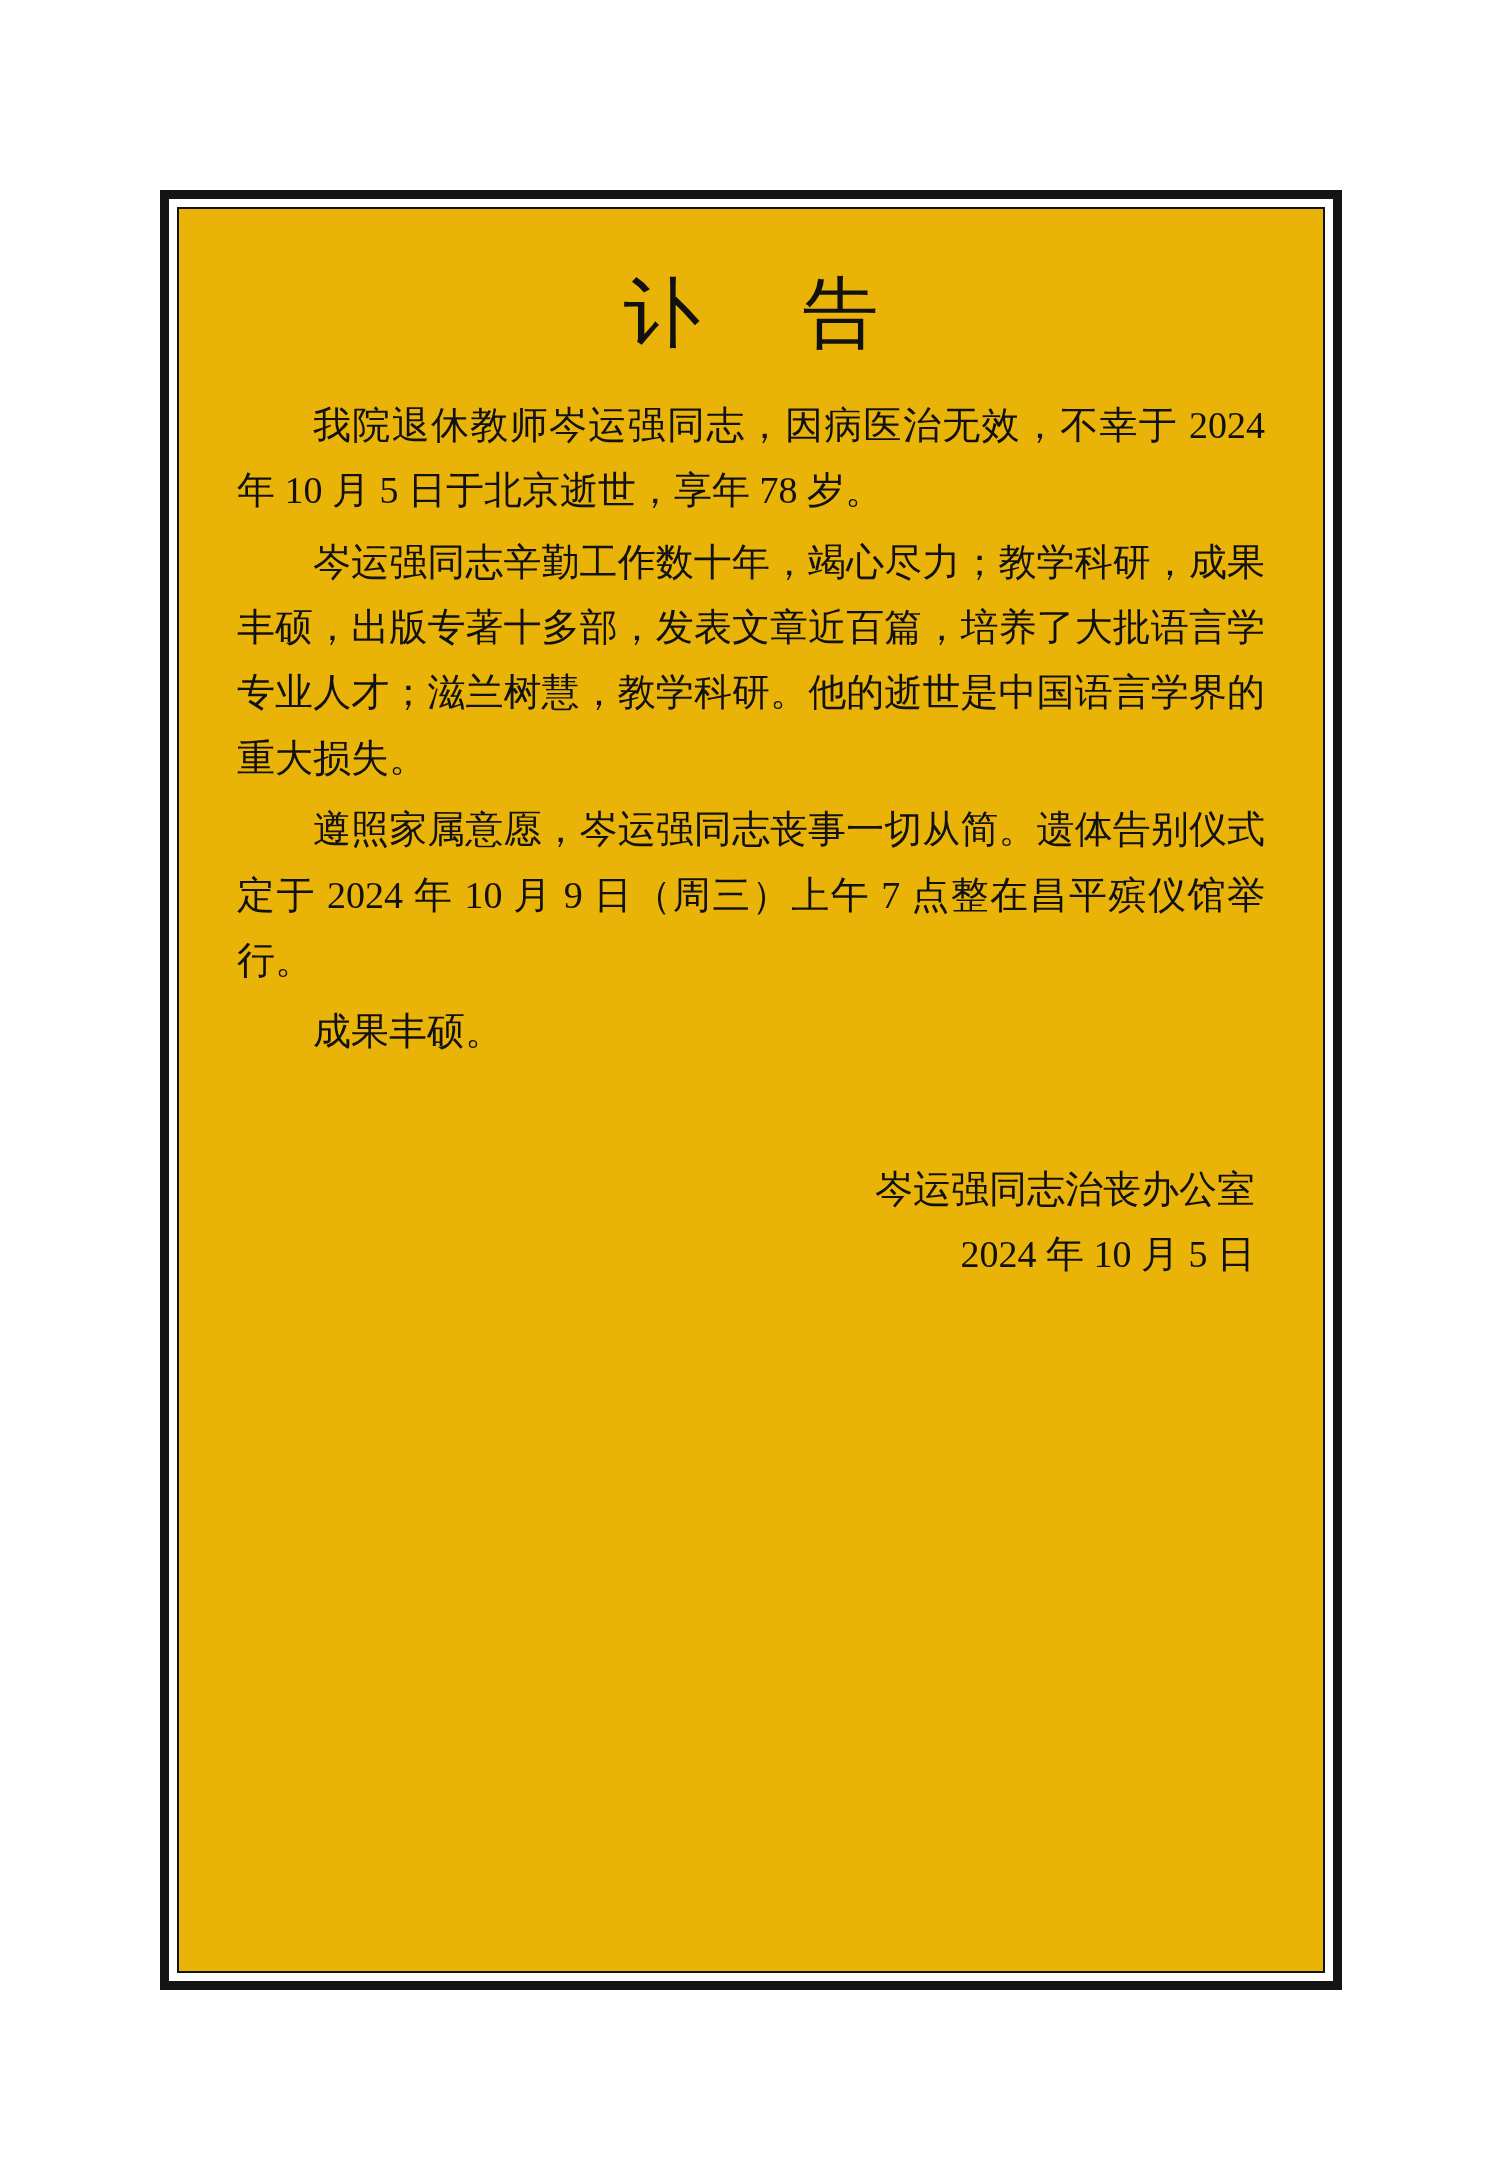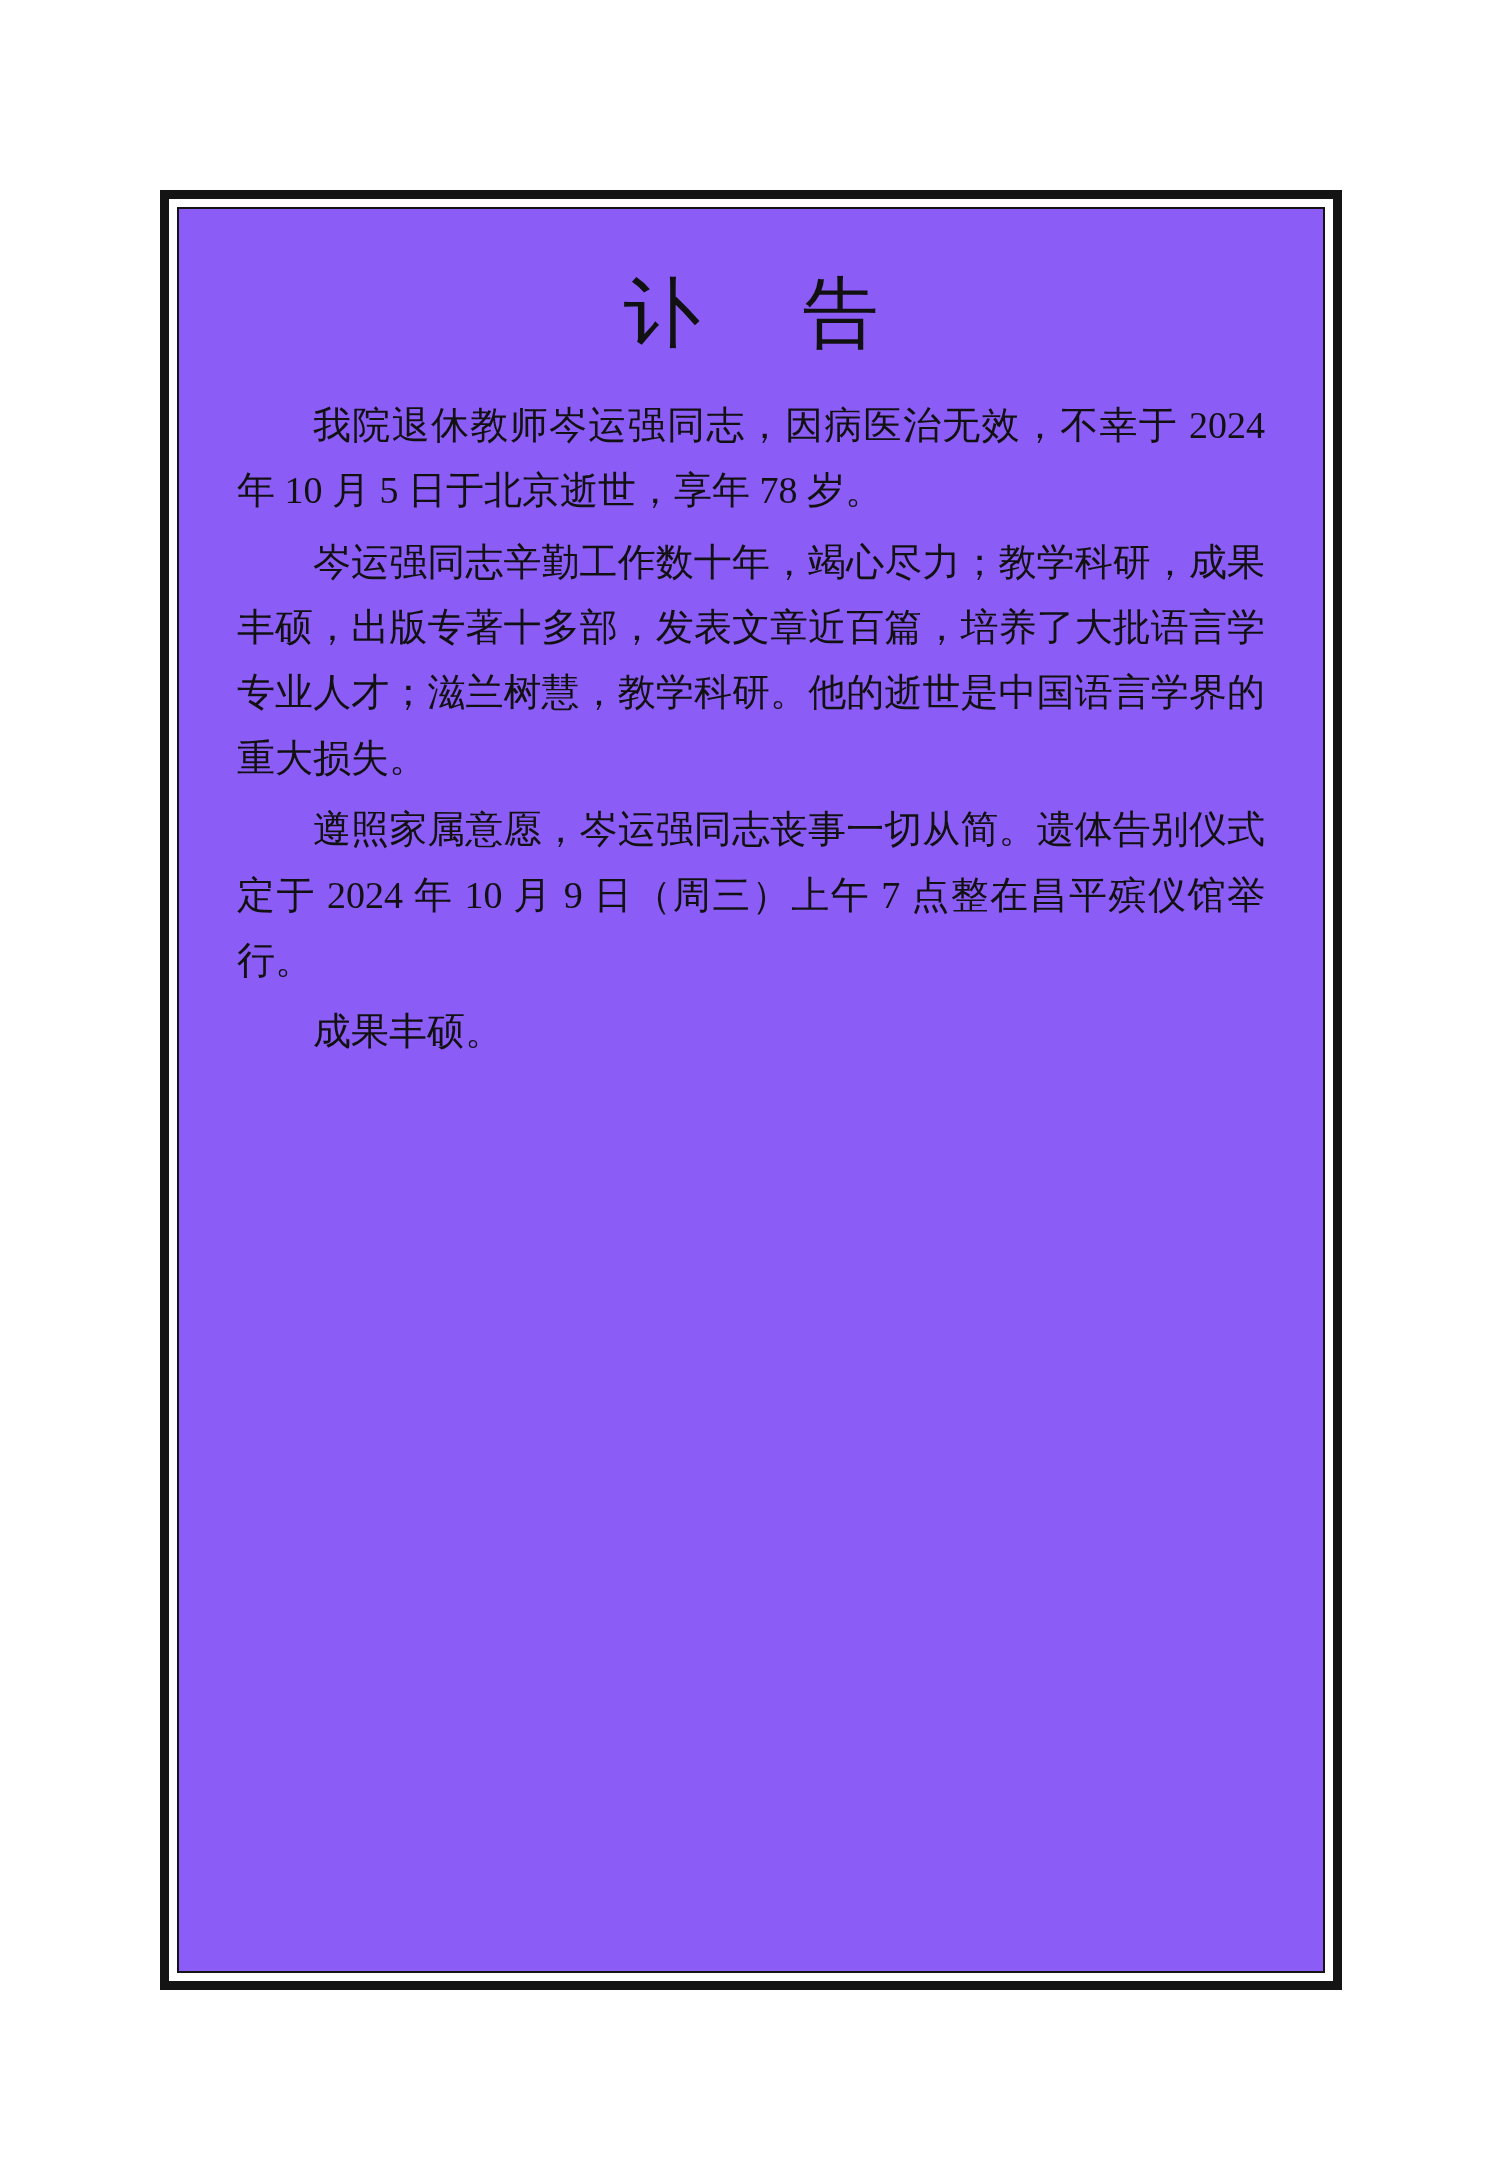--- a/index.html
+++ b/index.html
@@ -35,21 +35,21 @@
   }
   
   .notice-frame-inner {
     position: absolute;
     left: 8px;
     top: 8px;
     right: 8px;
     bottom: 8px;
     border: 2px solid #141414;
     box-sizing: border-box;
-    background: #8b5cf6;
+    background: #eab308;
   }
 
   .notice-body {
     position: absolute;
     left: 0;
     top: 0;
     right: 0;
     bottom: 0;
     padding: 48px 58px 40px 58px;
     box-sizing: border-box;
@@ -101,18 +101,22 @@
         <p class="para">我院退休教师岑运强同志，因病医治无效，不幸于 2024 年 10 月 5 日于北京逝世，享年 78 岁。</p>
 
 
         <p class="para">岑运强同志辛勤工作数十年，竭心尽力；教学科研，成果丰硕，出版专著十多部，发表文章近百篇，培养了大批语言学专业人才；滋兰树慧，教学科研。他的逝世是中国语言学界的重大损失。</p>
 
         <p class="para">遵照家属意愿，岑运强同志丧事一切从简。遗体告别仪式定于 2024 年 10 月 9 日（周三）上午 7 点整在昌平殡仪馆举行。</p>
 
 
         <p class="para">成果丰硕。</p>
 
+        <div class="signature">
+          <div>岑运强同志治丧办公室</div>
+          <div>2024 年 10 月 5 日</div>
+        </div>
 
       </div>
     </div>
   </div>
 
 </div>
 
 </body></html>

